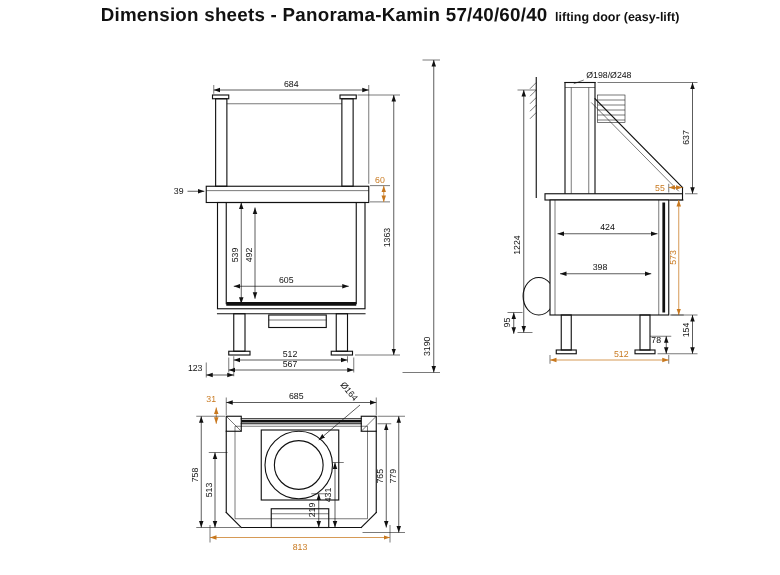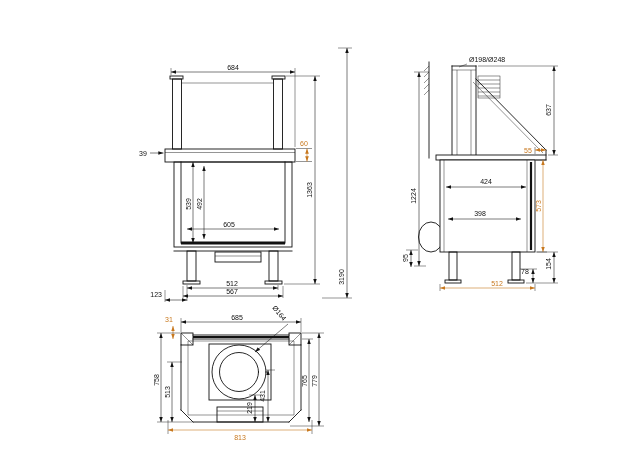--- a/index.html
+++ b/index.html
@@ -19,20 +19,23 @@
   .ext{stroke:#111;stroke-width:.45;fill:none;}
   text{font-family:"Liberation Sans",sans-serif;font-size:7px;fill:#111;}
   .dt{text-anchor:middle;}
   .to{fill:#c8781e;}
 </style>
 </head>
 <body>
 
 <div class="page">
 
+  <div class="title-row">
+    <span class="title-main">Dimension sheets - Panorama-Kamin 57/40/60/40</span><span class="title-suffix">lifting door (easy-lift)</span>
+  </div>
 
   <svg class="drawing" viewBox="0 0 624 460">
     <defs>
       <marker id="ab" markerUnits="userSpaceOnUse" markerWidth="5.5" markerHeight="4.4" refX="5.2" refY="2.2" orient="auto-start-reverse">
         <path d="M0,.4 L5.2,2.2 L0,4 Z" fill="#111"></path>
       </marker>
       <marker id="ao" markerUnits="userSpaceOnUse" markerWidth="5.5" markerHeight="4.4" refX="5.2" refY="2.2" orient="auto-start-reverse">
         <path d="M0,.4 L5.2,2.2 L0,4 Z" fill="#c8781e"></path>
       </marker>
     </defs>

